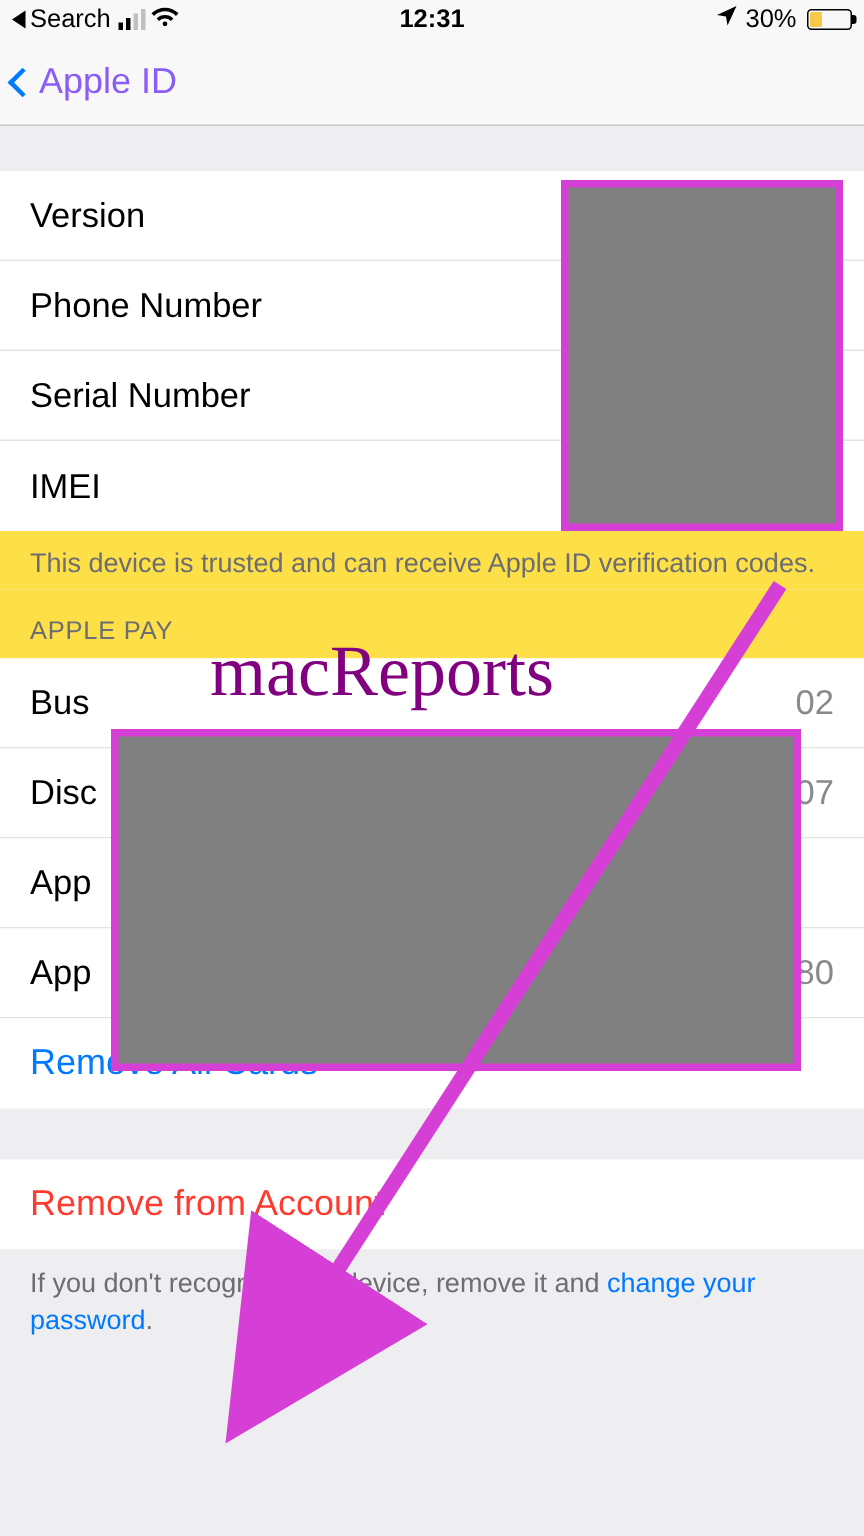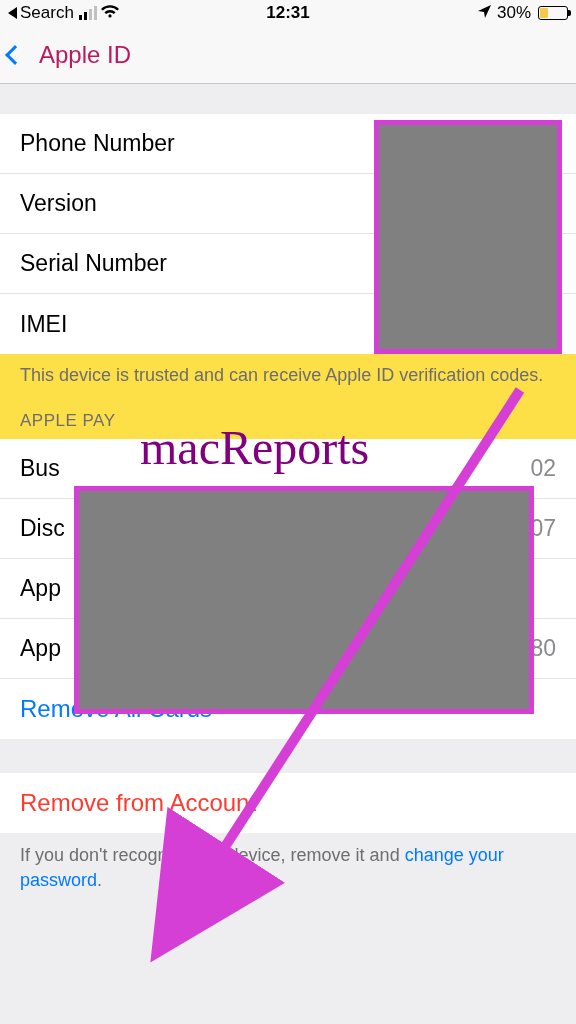--- a/index.html
+++ b/index.html
@@ -57,23 +57,23 @@
     height: 58px;
     background: #f8f8f8;
     border-bottom: 1px solid #c8c8c8;
     display: flex;
     align-items: center;
     position: relative;
     padding: 0 8px;
   }
   .nav-back {
     display: flex; align-items: center;
-    color: #be185d;
+    color: #8b5cf6;
     font-size: 24px;
-    gap: 13px;
+    gap: 0;
   }
   .chev {
     width: 14px; height: 14px;
     border-left: 3.5px solid #007aff;
     border-bottom: 3.5px solid #007aff;
     transform: rotate(45deg);
     margin-right: 4px;
   }
   .nav-title {
     position: absolute; left:0; right:0; text-align:center;
@@ -176,26 +176,26 @@
 
 <div class="nav-bar">
   <div class="nav-back">
     <span class="chev"></span>
     <span>Apple ID</span>
   </div>
 </div>
 
 <div class="group top">
   <div class="cell">
+    <span class="label">Version</span>
+    <span class="value"></span>
+  </div>
+  <div class="cell">
     <span class="label">Phone Number</span>
     <span class="value">+1</span>
-  </div>
-  <div class="cell">
-    <span class="label">Version</span>
-    <span class="value"></span>
   </div>
   <div class="cell">
     <span class="label">Serial Number</span>
     <span class="value"></span>
   </div>
   <div class="cell">
     <span class="label">IMEI</span>
     <span class="value">35 67</span>
   </div>
 </div>

